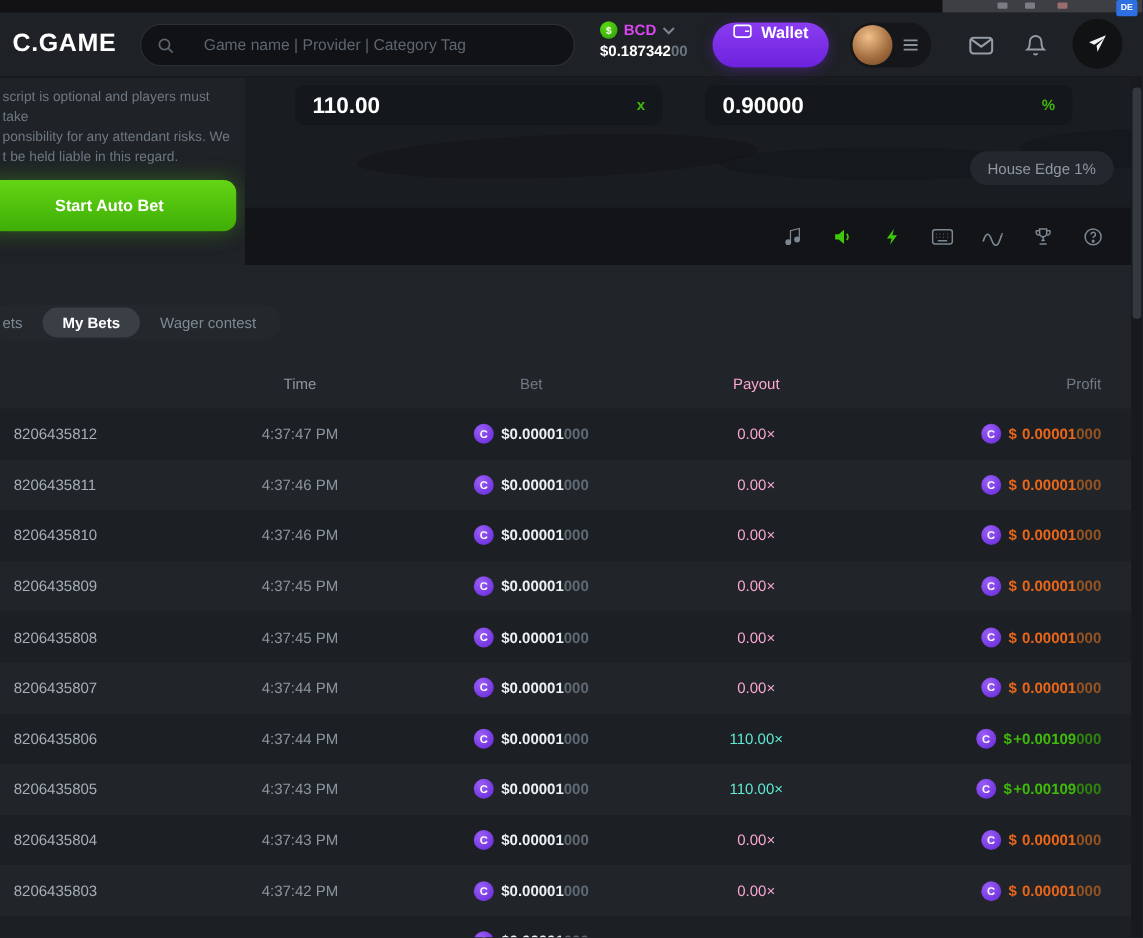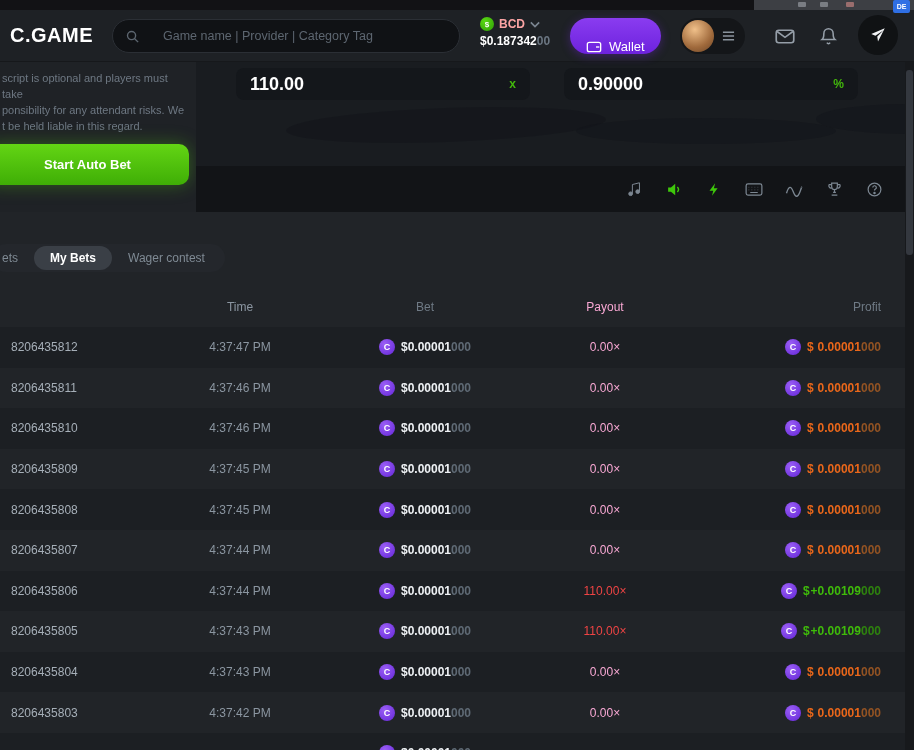--- a/index.html
+++ b/index.html
@@ -17,27 +17,27 @@
   .header{position:absolute;top:10px;left:0;width:914px;height:52px;background:#1e2125;border-bottom:1px solid #16181b;z-index:4}
   .logo{position:absolute;left:10px;top:14px;font-size:20px;font-weight:700;color:#fff;letter-spacing:.5px}
   .search{position:absolute;left:112px;top:9px;width:348px;height:34px;border-radius:17px;background:#101215;
     border:1px solid #2b2f35;display:flex;align-items:center;padding:0 12px;gap:23px;color:#5d6670}
   .search input{background:none;border:none;outline:none;color:#c6ccd2;font-size:12.5px;width:100%;font-family:inherit}
   .search input::placeholder{color:#5d6670}
   .currency{position:absolute;left:480px;top:7px;cursor:pointer}
   .cur-top{display:flex;align-items:center;gap:5px}
   .cur-coin{width:14px;height:14px;border-radius:50%;background:radial-gradient(circle at 35% 30%,#5ad813,#2f9e06);
     color:#fff;font-size:8px;font-weight:700;display:flex;align-items:center;justify-content:center}
-  .cur-code{color:#fca5a5;font-weight:700;font-size:12px}
+  .cur-code{color:#d946ef;font-weight:700;font-size:12px}
   .chev{color:#7b8591}
   .cur-bal{margin-top:3px;font-size:12px;font-weight:700;color:#fff;white-space:nowrap}
   .cur-bal .dim{color:#6b7682}
   .wallet{position:absolute;left:570px;top:8px;height:36px;padding:0 16px;border-radius:18px;
-    background:linear-gradient(180deg,#8a3cf0,#6d22dd);display:flex;align-items:flex-end;gap:7px;color:#fff;
-    font-weight:400;font-size:13px;box-shadow:0 2px 10px rgba(120,40,230,.35);cursor:pointer}
+    background:linear-gradient(180deg,#8a3cf0,#6d22dd);display:flex;align-items:flex-start;gap:7px;color:#fff;
+    font-weight:700;font-size:13px;box-shadow:0 2px 10px rgba(120,40,230,.35);cursor:pointer}
   .user-pill{position:absolute;left:680px;top:8px;height:36px;padding:2px 10px 2px 2px;border-radius:18px;
     background:#141619;display:flex;align-items:center;gap:8px;cursor:pointer}
   .avatar{width:32px;height:32px;border-radius:50%;background:radial-gradient(circle at 40% 30%,#f0c08a,#a06a3c 60%,#6a4426)}
   .hdr-icon{position:absolute;color:#959ea8;cursor:pointer}
   .support-circle{position:absolute;left:858px;top:5px;width:40px;height:40px;border-radius:50%;background:#101214;
     display:flex;align-items:center;justify-content:center;color:#f2f4f6;cursor:pointer}
 
   
   .left-panel{position:absolute;top:62px;left:0;width:196px;height:150px;background:#1f2226}
   .disclaimer{padding:8px 6px 0 2px;color:#6e7883;font-size:11px;line-height:16px}
@@ -87,21 +87,21 @@
     color:#fff;font-size:9px;font-weight:700;display:flex;align-items:center;justify-content:center;margin-right:6px;flex-shrink:0}
   .bet-main{color:#eef1f4;font-weight:700}
   .bet-dim{color:#5f6a75;font-weight:700}
   .cur-sym{font-weight:700;margin-right:4px}
   .pmain,.pdim{font-weight:700}
   .t-row .cur-sym,.t-row .pmain{color:#ea671a}
   .t-row .pdim{color:#935323}
   .t-row.win .cur-sym,.t-row.win .pmain{color:#3fbb0a}
   .t-row.win .pdim{color:#2e820e}
   .t-row.win .cur-sym{margin-right:1px}
-  .t-row.win .c-payout{color:#ef4444}
+  .t-row.win .c-payout{color:#5eead4}
 
   
   .scrollbar{position:absolute;top:62px;right:0;width:9px;height:688px;background:#17191c}
   .thumb{position:absolute;top:8px;left:1px;width:7px;height:185px;background:#34383f;border-radius:3px;cursor:pointer}
 
   svg{display:block}
 </style>
 </head>
 <body>
 
@@ -195,20 +195,21 @@
     <div class="blob b3"></div>
 
     <div class="g-input gi1">
       <input value="110.00" style="">
       <span class="suf">x</span>
     </div>
     <div class="g-input gi2">
       <input value="0.90000" style="">
       <span class="suf">%</span>
     </div>
+    <div class="house-edge">House Edge 1%</div>
   </div>
 
   <div class="icon-strip">
     <span class="strip-icon">
       <svg width="17" height="17" viewBox="0 0 24 24" fill="currentColor" stroke="currentColor" stroke-width="1.4">
         <path d="M9 18V5l10-2.5V15" fill="none"></path>
           <circle cx="6.5" cy="18" r="2.6"></circle>
           <circle cx="16.5" cy="15" r="2.6"></circle>
       </svg>
     </span>

